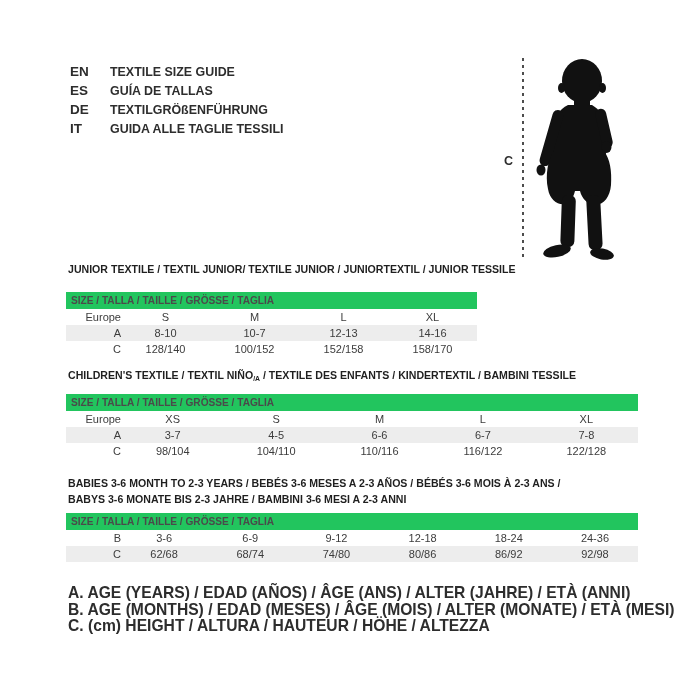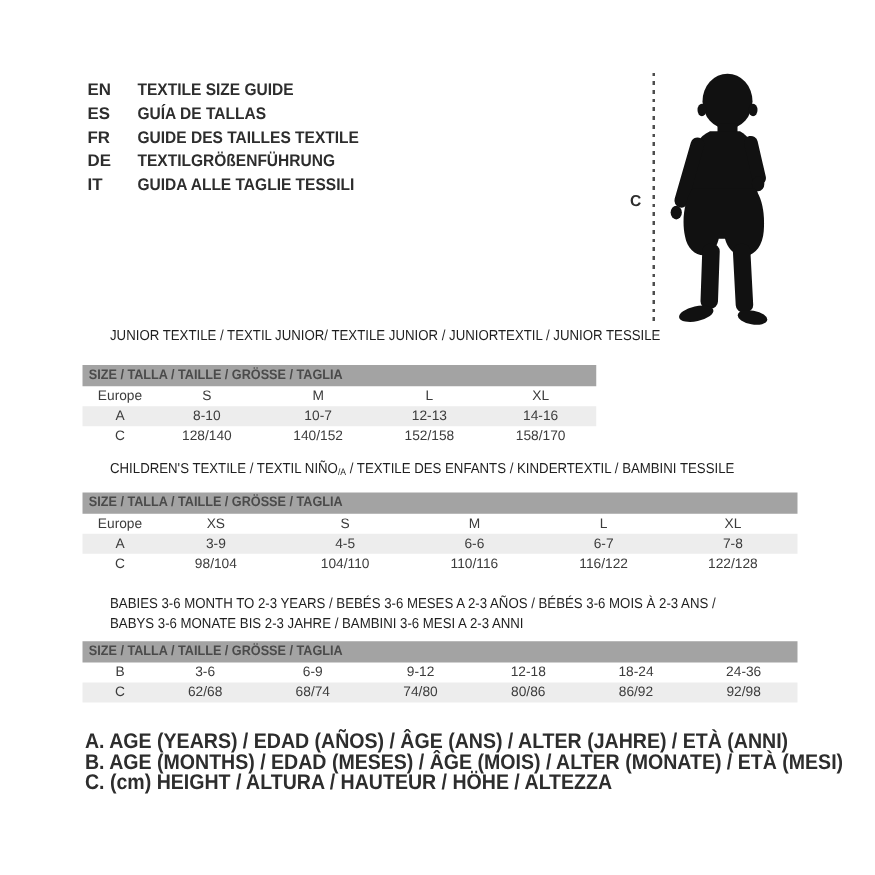--- a/index.html
+++ b/index.html
@@ -18,31 +18,31 @@
 
   
   .dash-line {
     left:522px; top:58px; width:2px; height:202px;
     background:repeating-linear-gradient(to bottom,#4d4d4d 0 3px,transparent 3px 7px);
   }
   .c-marker { left:504px; top:154px; font-weight:bold; font-size:12.5px; color:#2d2d2d; }
   .baby-svg { left:530px; top:55px; }
 
   
-  .tbl-title { font-weight:normal; font-size:11.5px; color:#1f1f1f; line-height:13px;margin-left:20px; }
+  .tbl-title { font-weight:bold; font-size:11.5px; color:#1f1f1f; line-height:13px; }
   .tbl-title2 { line-height:16px; }
   .t2sub { font-size:7.5px; vertical-align:-2px; }
   .tbl { font-size:11px; color:#3c3c3c; }
   .tbl-head {
-    background:#a3a3a3; height:17px; line-height:17px;
+    background:#22c55e; height:17px; line-height:17px;
     font-weight:bold; color:#4a4a4a; padding-left:5px; font-size:11px;
   }
   .tbl-row { display:flex; height:16px; line-height:16px; }
   .tbl-body .tbl-row:nth-child(even) { background:#ededed; }
-  .c0 { flex:0 0 50px; width:50px; padding-left:5px; text-align:center; }
+  .c0 { flex:0 0 50px; width:50px; padding-left:5px; text-align:right; }
   .c  { flex:1; text-align:center; }
 
   
   .notes { left:68px; top:585px; font-weight:bold; font-size:17px; color:#2d2d2d; }
   .note-line { height:16.5px; line-height:16.5px; }
 </style>
 </head>
 <body>
 
 <div>
@@ -50,24 +50,20 @@
   <div class="abs lang-block">
     <div class="lang-row">
       <span class="lang-code">EN</span>
       <span class="cond">TEXTILE SIZE GUIDE</span>
     </div>
     <div class="lang-row">
       <span class="lang-code">ES</span>
       <span class="cond">GUÍA DE TALLAS</span>
     </div>
     <div class="lang-row">
-      <span class="lang-code">FR</span>
-      <span class="cond">GUIDE DES TAILLES TEXTILE</span>
-    </div>
-    <div class="lang-row">
       <span class="lang-code">DE</span>
       <span class="cond">TEXTILGRÖßENFÜHRUNG</span>
     </div>
     <div class="lang-row">
       <span class="lang-code">IT</span>
       <span class="cond">GUIDA ALLE TAGLIE TESSILI</span>
     </div>
   </div>
 
   <div class="abs dash-line"></div>
@@ -115,21 +111,21 @@
       <div class="tbl-row">
         <span class="c0">A</span>
         <span class="c">8-10</span>
         <span class="c">10-7</span>
         <span class="c">12-13</span>
         <span class="c">14-16</span>
       </div>
       <div class="tbl-row">
         <span class="c0">C</span>
         <span class="c">128/140</span>
-        <span class="c">140/152</span>
+        <span class="c">100/152</span>
         <span class="c">152/158</span>
         <span class="c">158/170</span>
       </div>
     </div>
   </div>
 
   <div class="abs tbl-title" style="left:68px; top:369px;">
     <span class="cond"><span>CHILDREN'S TEXTILE / TEXTIL NIÑO</span><span class="t2sub">/A</span><span> / TEXTILE DES ENFANTS / KINDERTEXTIL / BAMBINI TESSILE</span></span>
   </div>
   <div class="abs tbl" style="left:66px; top:394px; width:572px;">
@@ -140,21 +136,21 @@
       <div class="tbl-row">
         <span class="c0">Europe</span>
         <span class="c">XS</span>
         <span class="c">S</span>
         <span class="c">M</span>
         <span class="c">L</span>
         <span class="c">XL</span>
       </div>
       <div class="tbl-row">
         <span class="c0">A</span>
-        <span class="c">3-9</span>
+        <span class="c">3-7</span>
         <span class="c">4-5</span>
         <span class="c">6-6</span>
         <span class="c">6-7</span>
         <span class="c">7-8</span>
       </div>
       <div class="tbl-row">
         <span class="c0">C</span>
         <span class="c">98/104</span>
         <span class="c">104/110</span>
         <span class="c">110/116</span>

